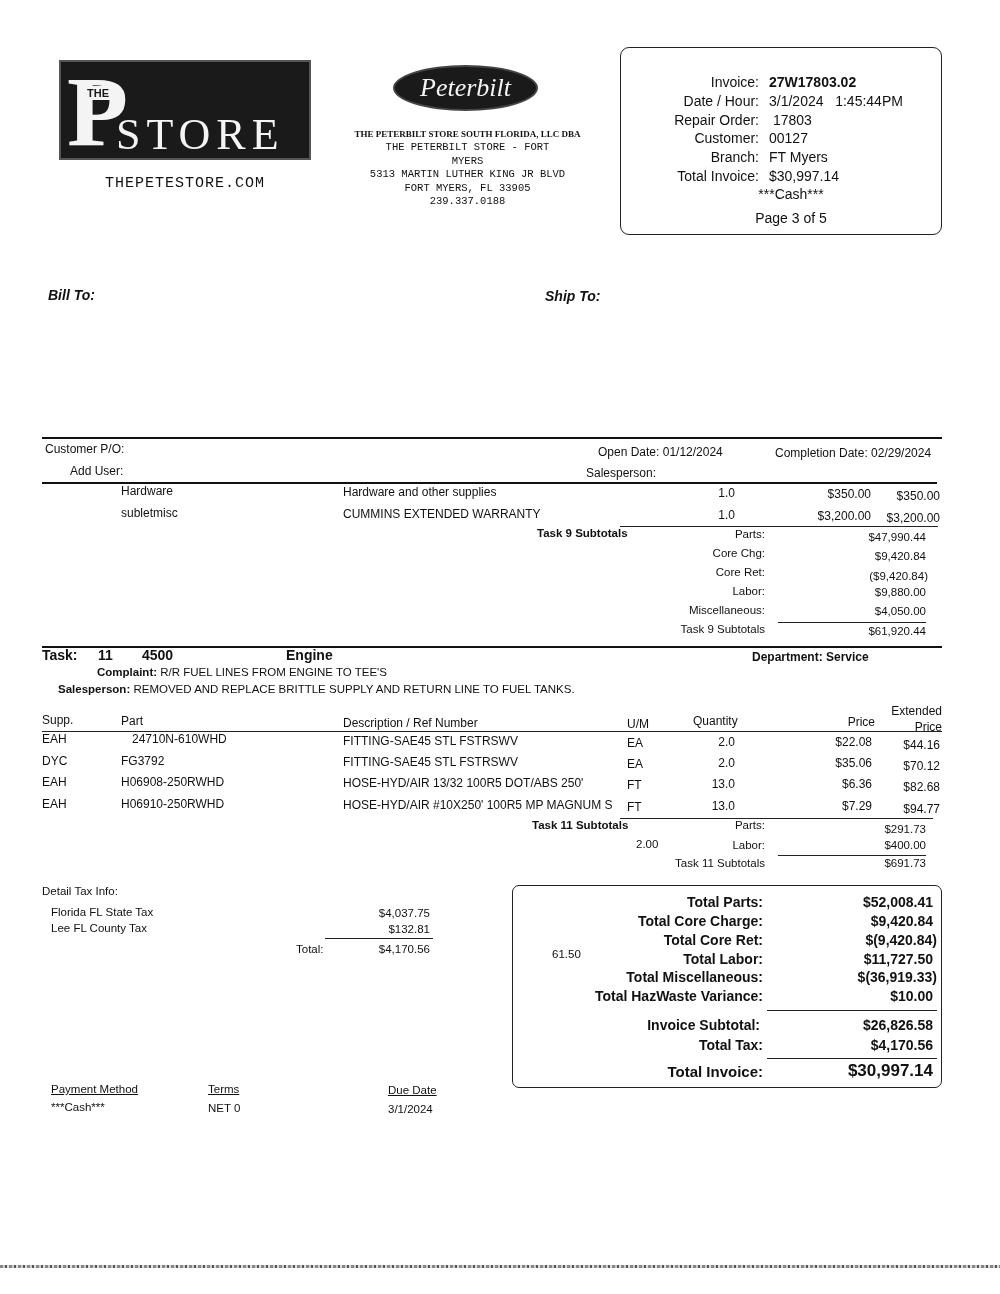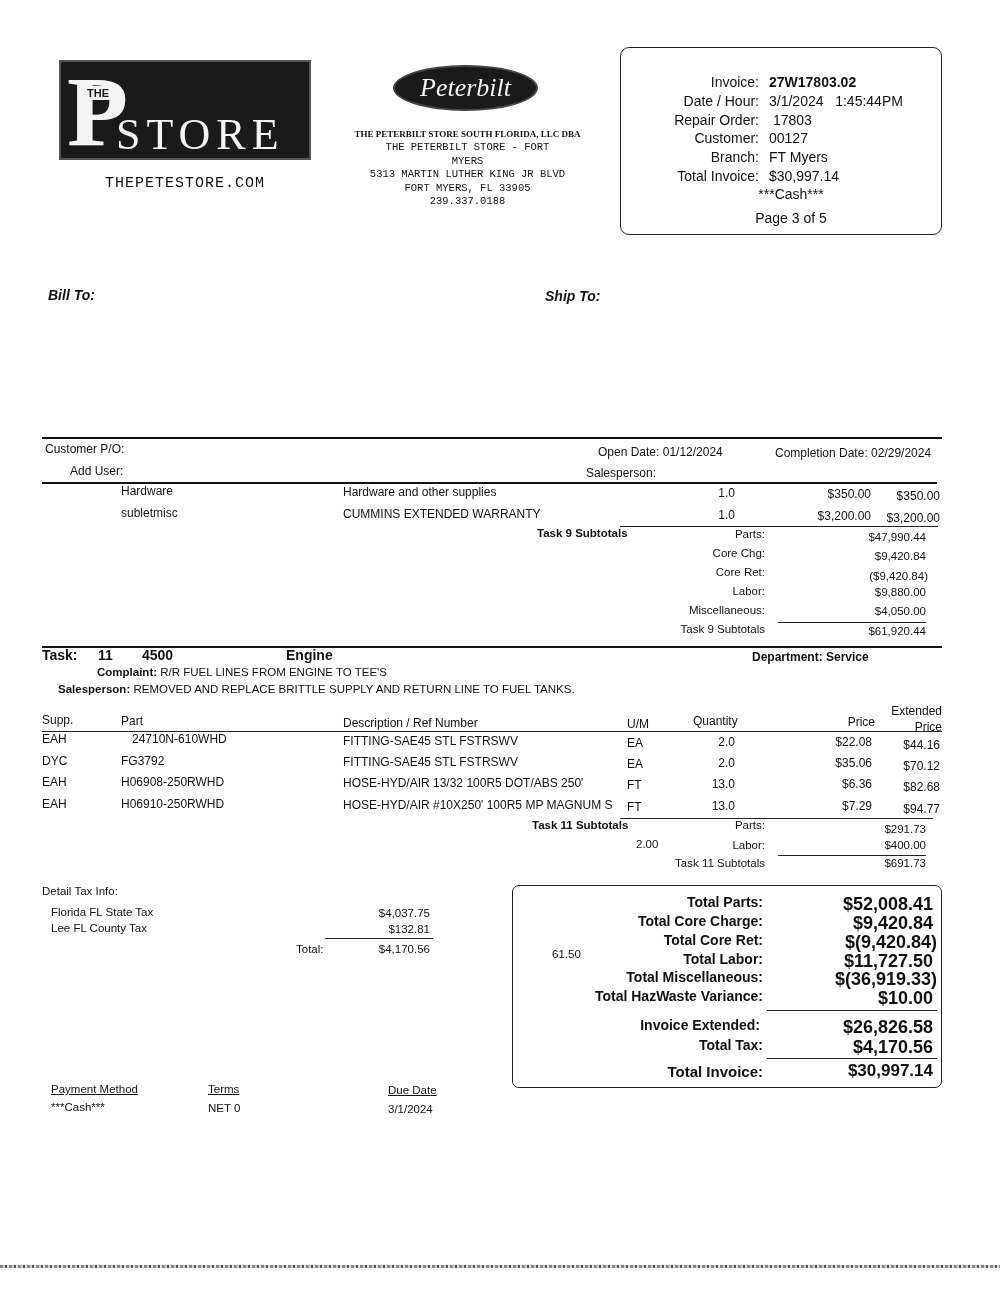--- a/index.html
+++ b/index.html
@@ -44,21 +44,21 @@
   .hr-thin { position: absolute; height: 0; border-top: 1.5px solid #222; }
   .s12 { font-size: 12px; }
   .s11 { font-size: 11.5px; }
   .r { text-align: right; }
   .b { font-weight: bold; }
 
   
   #totals-box { left: 512px; top: 885px; width: 430px; height: 203px; border: 1.5px solid #222;
                 border-radius: 7px; box-sizing: border-box; }
   .tot-lbl { position: absolute; right: 178px; text-align: right; font-weight: bold; font-size: 14px; white-space: nowrap; }
-  .tot-val { position: absolute; right: 8px; text-align: right; font-weight: bold; font-size: 18px; white-space: nowrap; }
+  .tot-val { position: absolute; right: 8px; text-align: right; font-weight: bold; font-size: 14px; white-space: nowrap; }
   .u { text-decoration: underline; }
   #scan-edge { left: 0; top: 1265px; width: 1000px; height: 3px; background: repeating-linear-gradient(90deg, #888 0 3px, #ccc 3px 5px, #555 5px 7px, #ddd 7px 9px); }
 </style>
 </head>
 <body>
 
 <div id="pete-logo" class="abs">
   <span class="p">P</span>
   <span class="the">THE</span>
   <span class="store">STORE</span>
@@ -252,21 +252,21 @@
   <div class="tot-val" style="top:27px;">$9,420.84</div>
   <div class="tot-lbl" style="top:46px;">Total Core Ret:</div>
   <div class="tot-val" style="top:46px; right:4px;">$(9,420.84)</div>
   <div class="tot-lbl" style="top:65px;">Total Labor:</div>
   <div class="tot-val" style="top:65px;">$11,727.50</div>
   <div class="tot-lbl" style="top:83px;margin-left:40px;">Total Miscellaneous:</div>
   <div class="tot-val" style="top:83px; right:4px;">$(36,919.33)</div>
   <div class="tot-lbl" style="top:102px;">Total HazWaste Variance:</div>
   <div class="tot-val" style="top:102px;">$10.00</div>
   <div class="hr-thin" style="left:254px; top:124px; width:170px;"></div>
-  <div class="tot-lbl" style="top:131px; right:181px;">Invoice Extended:</div>
+  <div class="tot-lbl" style="top:131px; right:181px;">Invoice Subtotal:</div>
   <div class="tot-val" style="top:131px;">$26,826.58</div>
   <div class="tot-lbl" style="top:151px;">Total Tax:</div>
   <div class="tot-val" style="top:151px;">$4,170.56</div>
   <div class="hr-thin" style="left:254px; top:172px; width:170px;"></div>
   <div class="tot-lbl" style="top:177px; font-size:15px;">Total Invoice:</div>
   <div class="tot-val" style="top:175px; font-size:17px;">$30,997.14</div>
 </div>
 
 <div class="abs s11 u" style="left:51px; top:1083px;">Payment Method</div>
 <div class="abs s11" style="left:51px; top:1101px;">***Cash***</div>

